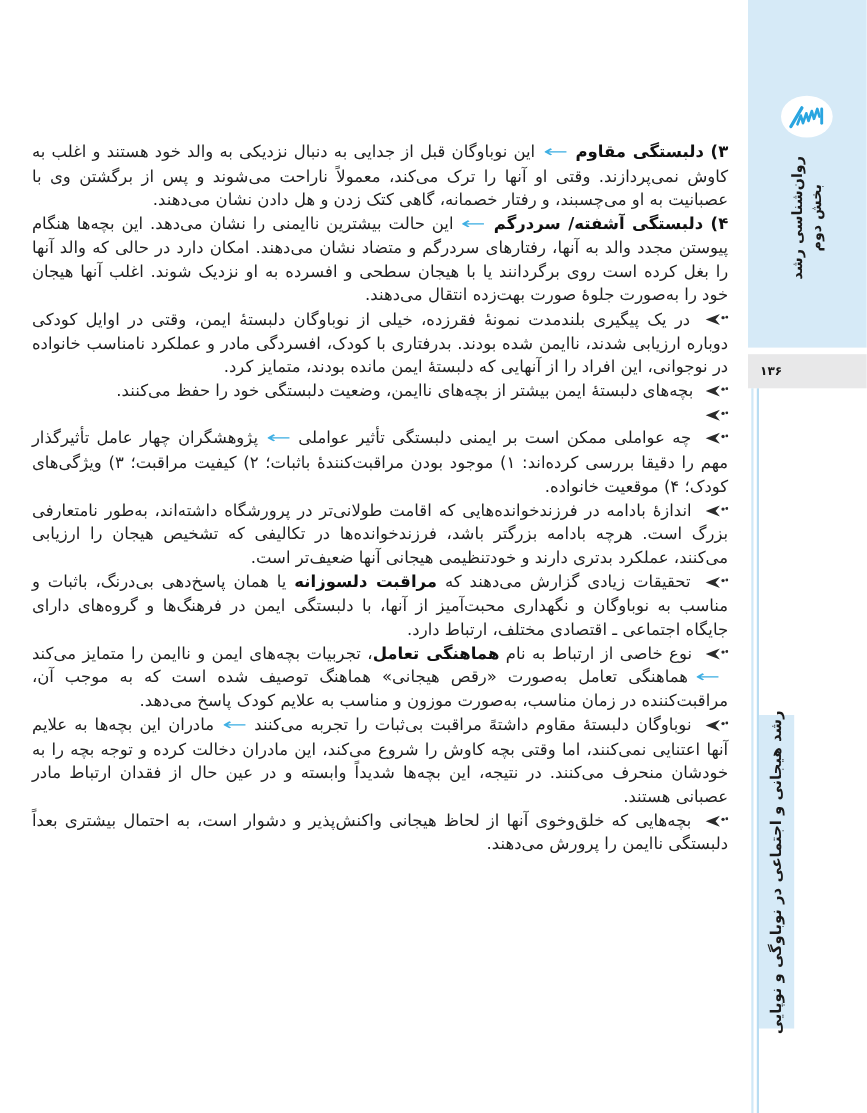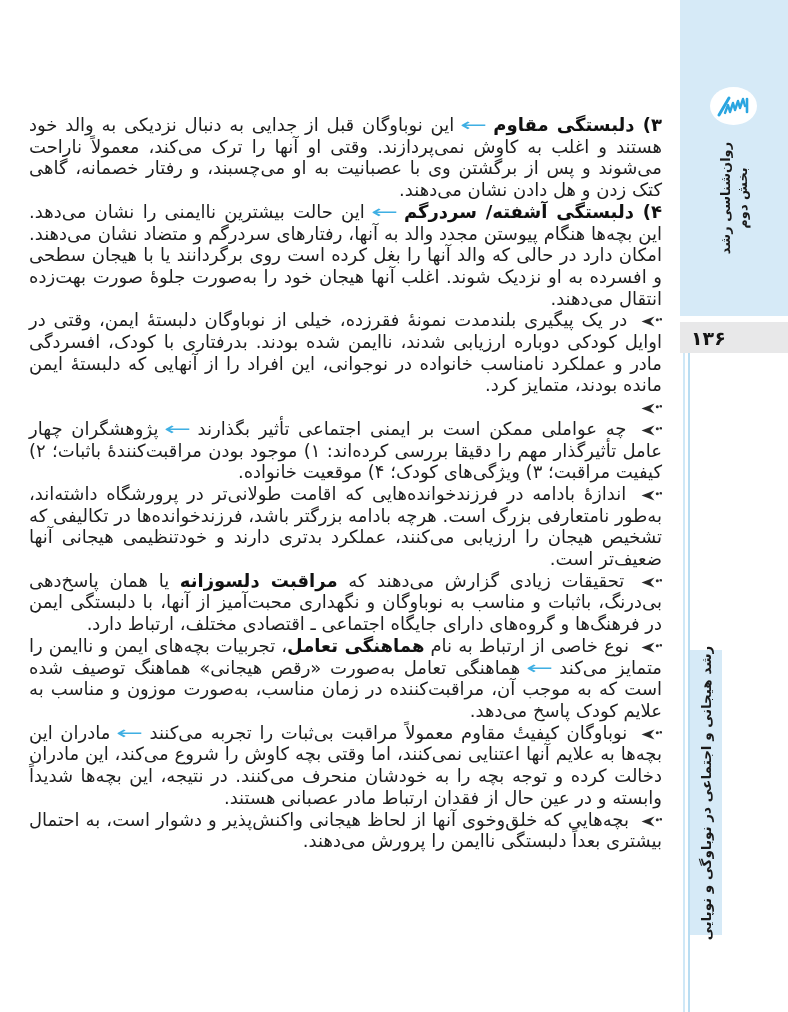--- a/index.html
+++ b/index.html
@@ -3,23 +3,23 @@
 <meta charset="utf-8">
 <style>
   html,body{margin:0;padding:0;}
   body{
     width:788px;height:1012px;position:relative;overflow:hidden;
     background:#ffffff;
     font-family:"DejaVu Sans","DejaVu Sans Mono",sans-serif;
   }
   
   .content{
-    position:absolute;top:114px;right:126px;width:633px;
+    position:absolute;top:128px;right:126px;width:633px;
     direction:rtl;text-align:justify;
-    font-size:18px;line-height:21.7px;color:#1f1f1f;
+    font-size:15px;line-height:21.7px;color:#1f1f1f;
   }
   .para{margin:0;padding:0;}
   .seg-bold{font-weight:700;color:#111;}
   .seg-normal{font-weight:400;}
   .seg-arrow{
     color:#3fafe3;display:inline-block;transform:scaleX(1.8);
     margin:0 12px;font-weight:400;
   }
   .bullet-icon{margin-left:6px;vertical-align:-1px;}
   
@@ -39,21 +39,21 @@
   .side-title{
     transform:rotate(-90deg);direction:rtl;text-align:center;
     font-size:13px;line-height:17px;font-weight:700;color:#1a1a1a;
     white-space:nowrap;
   }
   .page-bar{
     position:absolute;top:322px;right:0;width:108px;height:31px;
     background:#e8e8e9;display:flex;align-items:center;
     direction:ltr;padding-left:11px;box-sizing:border-box;
   }
-  .page-number{font-size:19px;font-weight:700;color:#161616;}
+  .page-number{font-size:11px;font-weight:700;color:#161616;}
   .vrule{position:absolute;top:353px;bottom:0;width:2.5px;}
   .vrule.r1{right:103px;background:#cfe8f7;}
   .vrule.r2{right:98px;background:#b9ddf2;}
   .side-tab{
     position:absolute;top:650px;right:66px;width:32px;height:285px;
     background:#d6eaf7;
     display:flex;align-items:center;justify-content:center;
   }
   .side-tab-text{
     transform:rotate(-90deg);direction:rtl;white-space:nowrap;
@@ -99,28 +99,35 @@
     <circle cx="16.3" cy="3.8" r="1.5" fill="#2b2b2b"></circle>
     <circle cx="19.8" cy="3.3" r="1.3" fill="#2b2b2b"></circle>
   </svg>
 <span class="seg-normal">در یک پیگیری بلندمدت نمونهٔ فقرزده، خیلی از نوباوگان دلبستهٔ ایمن، وقتی در اوایل کودکی دوباره ارزیابی شدند، ناایمن شده بودند. بدرفتاری با کودک، افسردگی مادر و عملکرد نامناسب خانواده در نوجوانی، این افراد را از آنهایی که دلبستهٔ ایمن مانده بودند، متمایز کرد.</span></p>
     <p class="para bullet">
   <svg class="bullet-icon" width="21" height="11" viewBox="0 0 21 11">
     <path d="M13.5,0.5 L0.5,5.5 L13.5,10.5 L9.5,5.5 Z" fill="#2b2b2b"></path>
     <circle cx="16.3" cy="3.8" r="1.5" fill="#2b2b2b"></circle>
     <circle cx="19.8" cy="3.3" r="1.3" fill="#2b2b2b"></circle>
   </svg>
+<span class="seg-normal">بچه‌های دلبستهٔ ایمن بیشتر از بچه‌های ناایمن، وضعیت دلبستگی خود را حفظ می‌کنند.</span></p>
+    <p class="para bullet">
+  <svg class="bullet-icon" width="21" height="11" viewBox="0 0 21 11">
+    <path d="M13.5,0.5 L0.5,5.5 L13.5,10.5 L9.5,5.5 Z" fill="#2b2b2b"></path>
+    <circle cx="16.3" cy="3.8" r="1.5" fill="#2b2b2b"></circle>
+    <circle cx="19.8" cy="3.3" r="1.3" fill="#2b2b2b"></circle>
+  </svg>
 </p>
     <p class="para bullet">
   <svg class="bullet-icon" width="21" height="11" viewBox="0 0 21 11">
     <path d="M13.5,0.5 L0.5,5.5 L13.5,10.5 L9.5,5.5 Z" fill="#2b2b2b"></path>
     <circle cx="16.3" cy="3.8" r="1.5" fill="#2b2b2b"></circle>
     <circle cx="19.8" cy="3.3" r="1.3" fill="#2b2b2b"></circle>
   </svg>
-<span class="seg-normal">چه عواملی ممکن است بر ایمنی اجتماعی تأثیر بگذارند</span><span class="seg-arrow">←</span><span class="seg-normal">پژوهشگران چهار عامل تأثیرگذار مهم را دقیقا بررسی کرده‌اند: ۱) موجود بودن مراقبت‌کنندهٔ باثبات؛ ۲) کیفیت مراقبت؛ ۳) ویژگی‌های کودک؛ ۴) موقعیت خانواده.</span></p>
+<span class="seg-normal">چه عواملی ممکن است بر ایمنی دلبستگی تأثیر عواملی</span><span class="seg-arrow">←</span><span class="seg-normal">پژوهشگران چهار عامل تأثیرگذار مهم را دقیقا بررسی کرده‌اند: ۱) موجود بودن مراقبت‌کنندهٔ باثبات؛ ۲) کیفیت مراقبت؛ ۳) ویژگی‌های کودک؛ ۴) موقعیت خانواده.</span></p>
     <p class="para bullet">
   <svg class="bullet-icon" width="21" height="11" viewBox="0 0 21 11">
     <path d="M13.5,0.5 L0.5,5.5 L13.5,10.5 L9.5,5.5 Z" fill="#2b2b2b"></path>
     <circle cx="16.3" cy="3.8" r="1.5" fill="#2b2b2b"></circle>
     <circle cx="19.8" cy="3.3" r="1.3" fill="#2b2b2b"></circle>
   </svg>
 <span class="seg-normal">اندازهٔ بادامه در فرزندخوانده‌هایی که اقامت طولانی‌تر در پرورشگاه داشته‌اند، به‌طور نامتعارفی بزرگ است. هرچه بادامه بزرگتر باشد، فرزندخوانده‌ها در تکالیفی که تشخیص هیجان را ارزیابی می‌کنند، عملکرد بدتری دارند و خودتنظیمی هیجانی آنها ضعیف‌تر است.</span></p>
     <p class="para bullet">
   <svg class="bullet-icon" width="21" height="11" viewBox="0 0 21 11">
     <path d="M13.5,0.5 L0.5,5.5 L13.5,10.5 L9.5,5.5 Z" fill="#2b2b2b"></path>
@@ -134,21 +141,21 @@
     <circle cx="16.3" cy="3.8" r="1.5" fill="#2b2b2b"></circle>
     <circle cx="19.8" cy="3.3" r="1.3" fill="#2b2b2b"></circle>
   </svg>
 <span class="seg-normal">نوع خاصی از ارتباط به نام </span><span class="seg-bold">هماهنگی تعامل</span><span class="seg-normal">، تجربیات بچه‌های ایمن و ناایمن را متمایز می‌کند</span><span class="seg-arrow">←</span><span class="seg-normal">هماهنگی تعامل به‌صورت «رقص هیجانی» هماهنگ توصیف شده است که به موجب آن، مراقبت‌کننده در زمان مناسب، به‌صورت موزون و مناسب به علایم کودک پاسخ می‌دهد.</span></p>
     <p class="para bullet">
   <svg class="bullet-icon" width="21" height="11" viewBox="0 0 21 11">
     <path d="M13.5,0.5 L0.5,5.5 L13.5,10.5 L9.5,5.5 Z" fill="#2b2b2b"></path>
     <circle cx="16.3" cy="3.8" r="1.5" fill="#2b2b2b"></circle>
     <circle cx="19.8" cy="3.3" r="1.3" fill="#2b2b2b"></circle>
   </svg>
-<span class="seg-normal">نوباوگان کیفیتٔ مقاوم معمولاً مراقبت بی‌ثبات را تجربه می‌کنند</span><span class="seg-arrow">←</span><span class="seg-normal">مادران این بچه‌ها به علایم آنها اعتنایی نمی‌کنند، اما وقتی بچه کاوش را شروع می‌کند، این مادران دخالت کرده و توجه بچه را به خودشان منحرف می‌کنند. در نتیجه، این بچه‌ها شدیداً وابسته و در عین حال از فقدان ارتباط مادر عصبانی هستند.</span></p>
+<span class="seg-normal">نوباوگان دلبستهٔ مقاوم داشتهً مراقبت بی‌ثبات را تجربه می‌کنند</span><span class="seg-arrow">←</span><span class="seg-normal">مادران این بچه‌ها به علایم آنها اعتنایی نمی‌کنند، اما وقتی بچه کاوش را شروع می‌کند، این مادران دخالت کرده و توجه بچه را به خودشان منحرف می‌کنند. در نتیجه، این بچه‌ها شدیداً وابسته و در عین حال از فقدان ارتباط مادر عصبانی هستند.</span></p>
     <p class="para bullet">
   <svg class="bullet-icon" width="21" height="11" viewBox="0 0 21 11">
     <path d="M13.5,0.5 L0.5,5.5 L13.5,10.5 L9.5,5.5 Z" fill="#2b2b2b"></path>
     <circle cx="16.3" cy="3.8" r="1.5" fill="#2b2b2b"></circle>
     <circle cx="19.8" cy="3.3" r="1.3" fill="#2b2b2b"></circle>
   </svg>
 <span class="seg-normal">بچه‌هایی که خلق‌وخوی آنها از لحاظ هیجانی واکنش‌پذیر و دشوار است، به احتمال بیشتری بعداً دلبستگی ناایمن را پرورش می‌دهند.</span></p>
   </div>
 
 </body></html>

